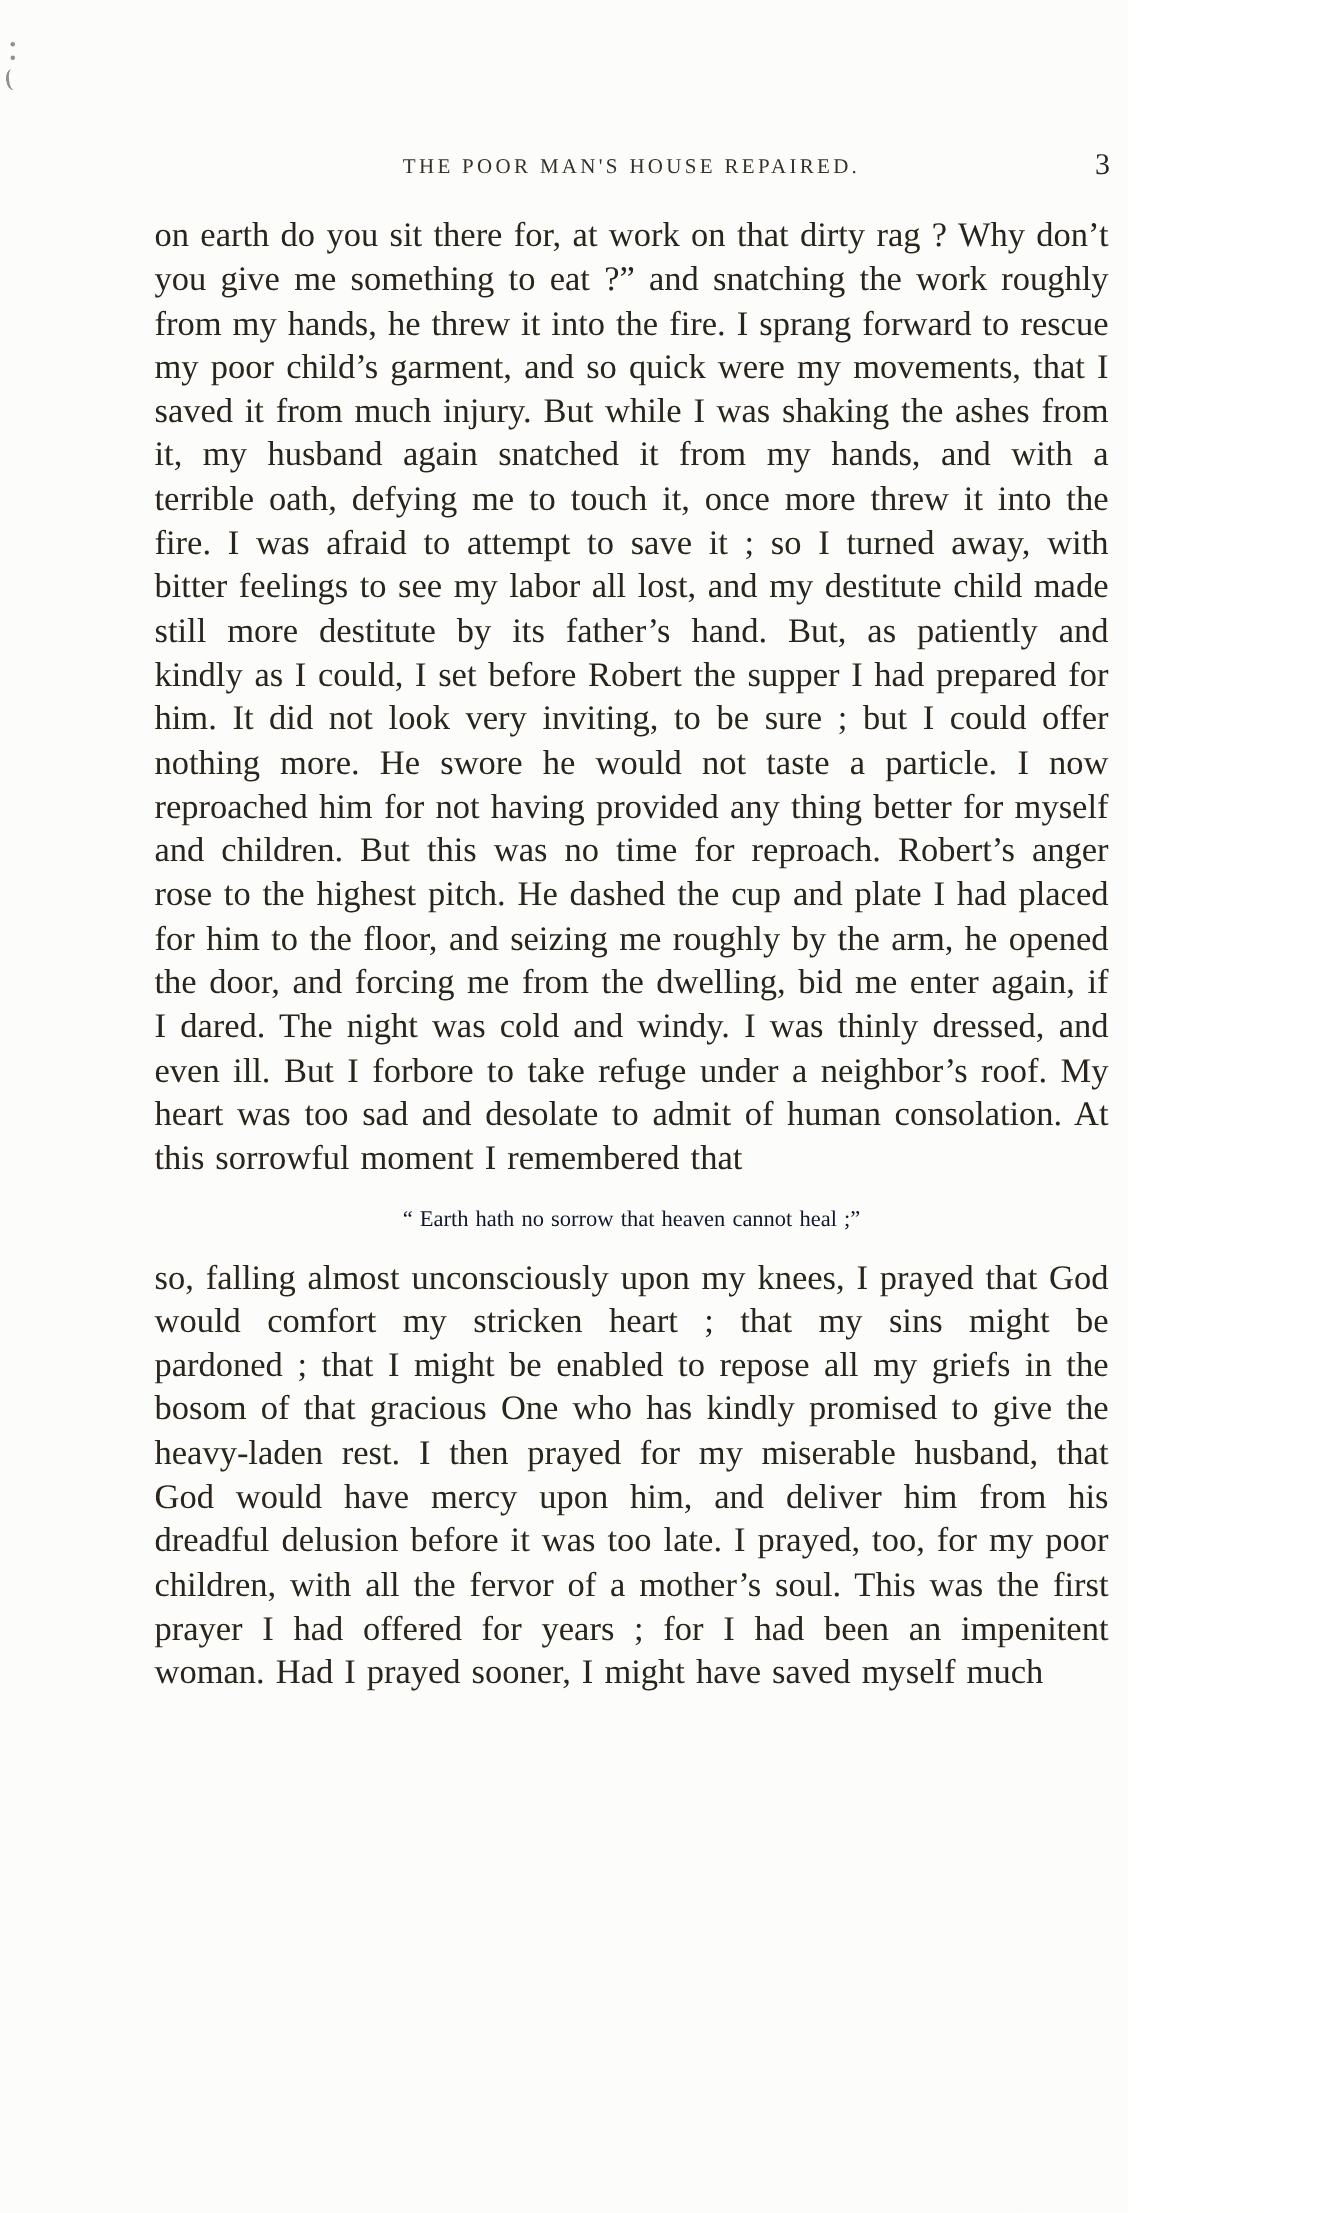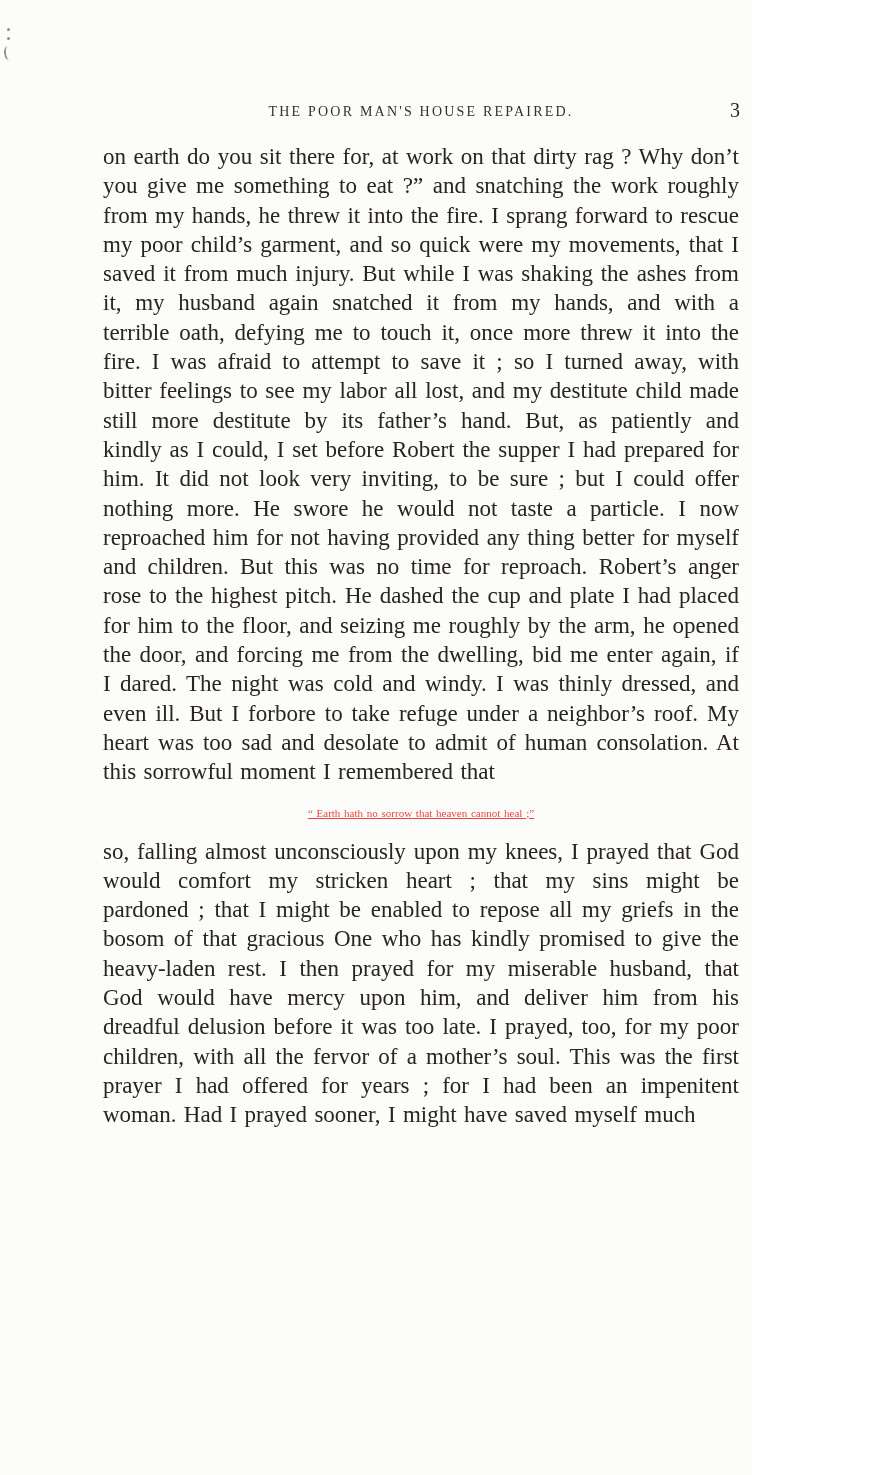--- a/index.html
+++ b/index.html
@@ -46,26 +46,25 @@
   .para {
     margin: 0;
     font-size: 23px;
     line-height: 29.3px;
     text-align: justify;
     word-spacing: 1.6px;
     color: #29251d;
   }
   .verse {
     margin: 15px 0 13px;
-    font-size: 11px;
+    font-size: 15px;
     line-height: 22px;
     text-align: center;
     word-spacing: 1px;
-    color: #ef4444;
-    text-decoration: underline;
+    color: #0f172a;
   }
 
   
   .artifact { position: absolute; }
   .artifact-colon {
     left: 7px; top: 28px;
     width: 3px; height: 3px;
     background: #6b6b66;
     border-radius: 50%;
     box-shadow: 0 9px 0 0 #6b6b66;

